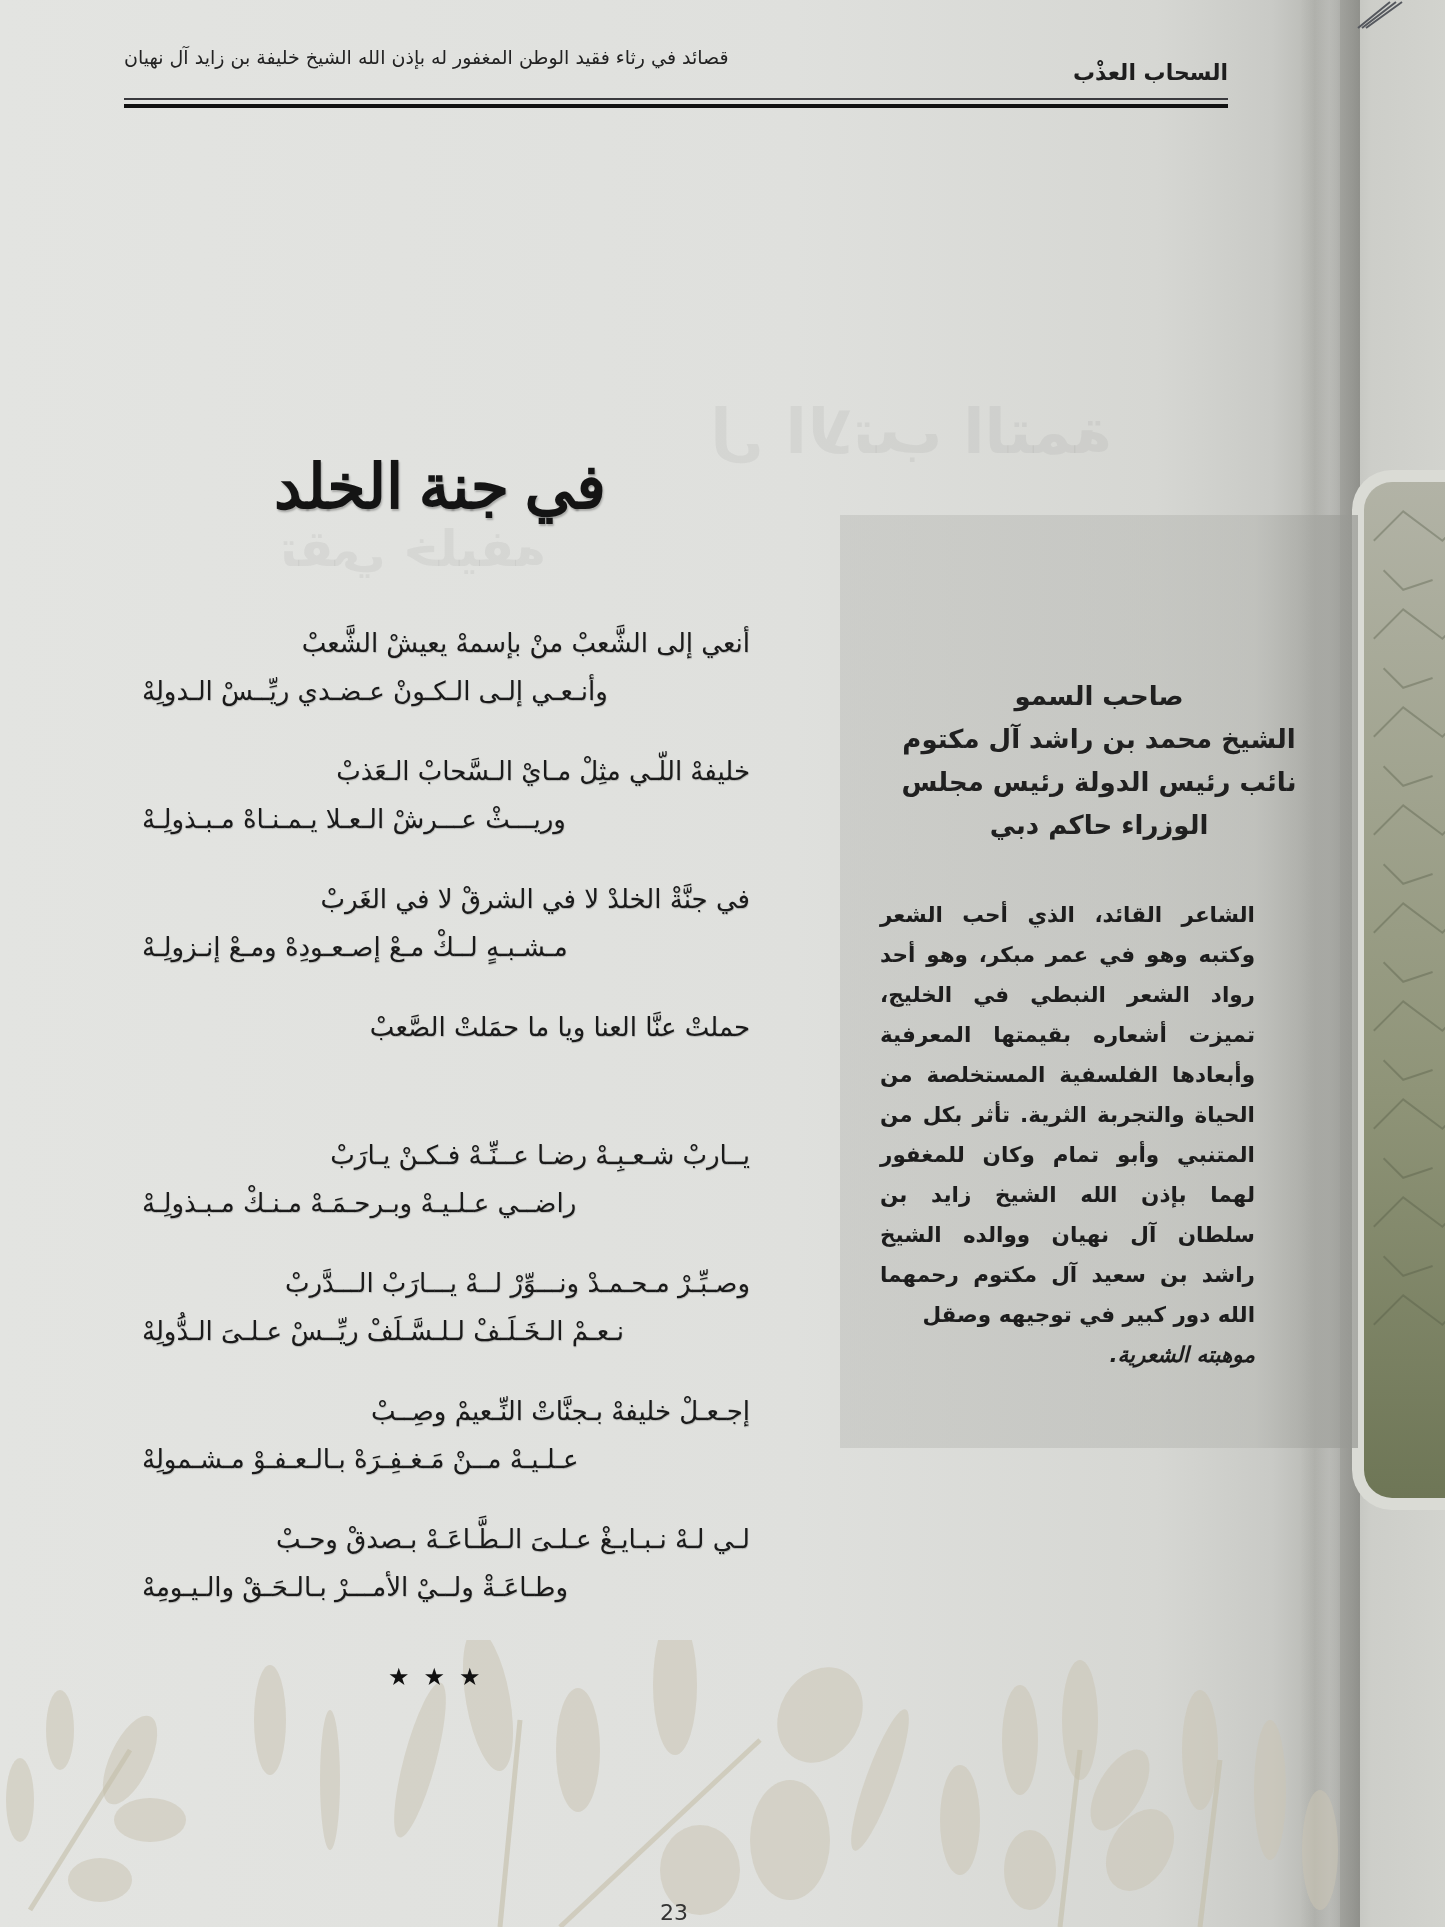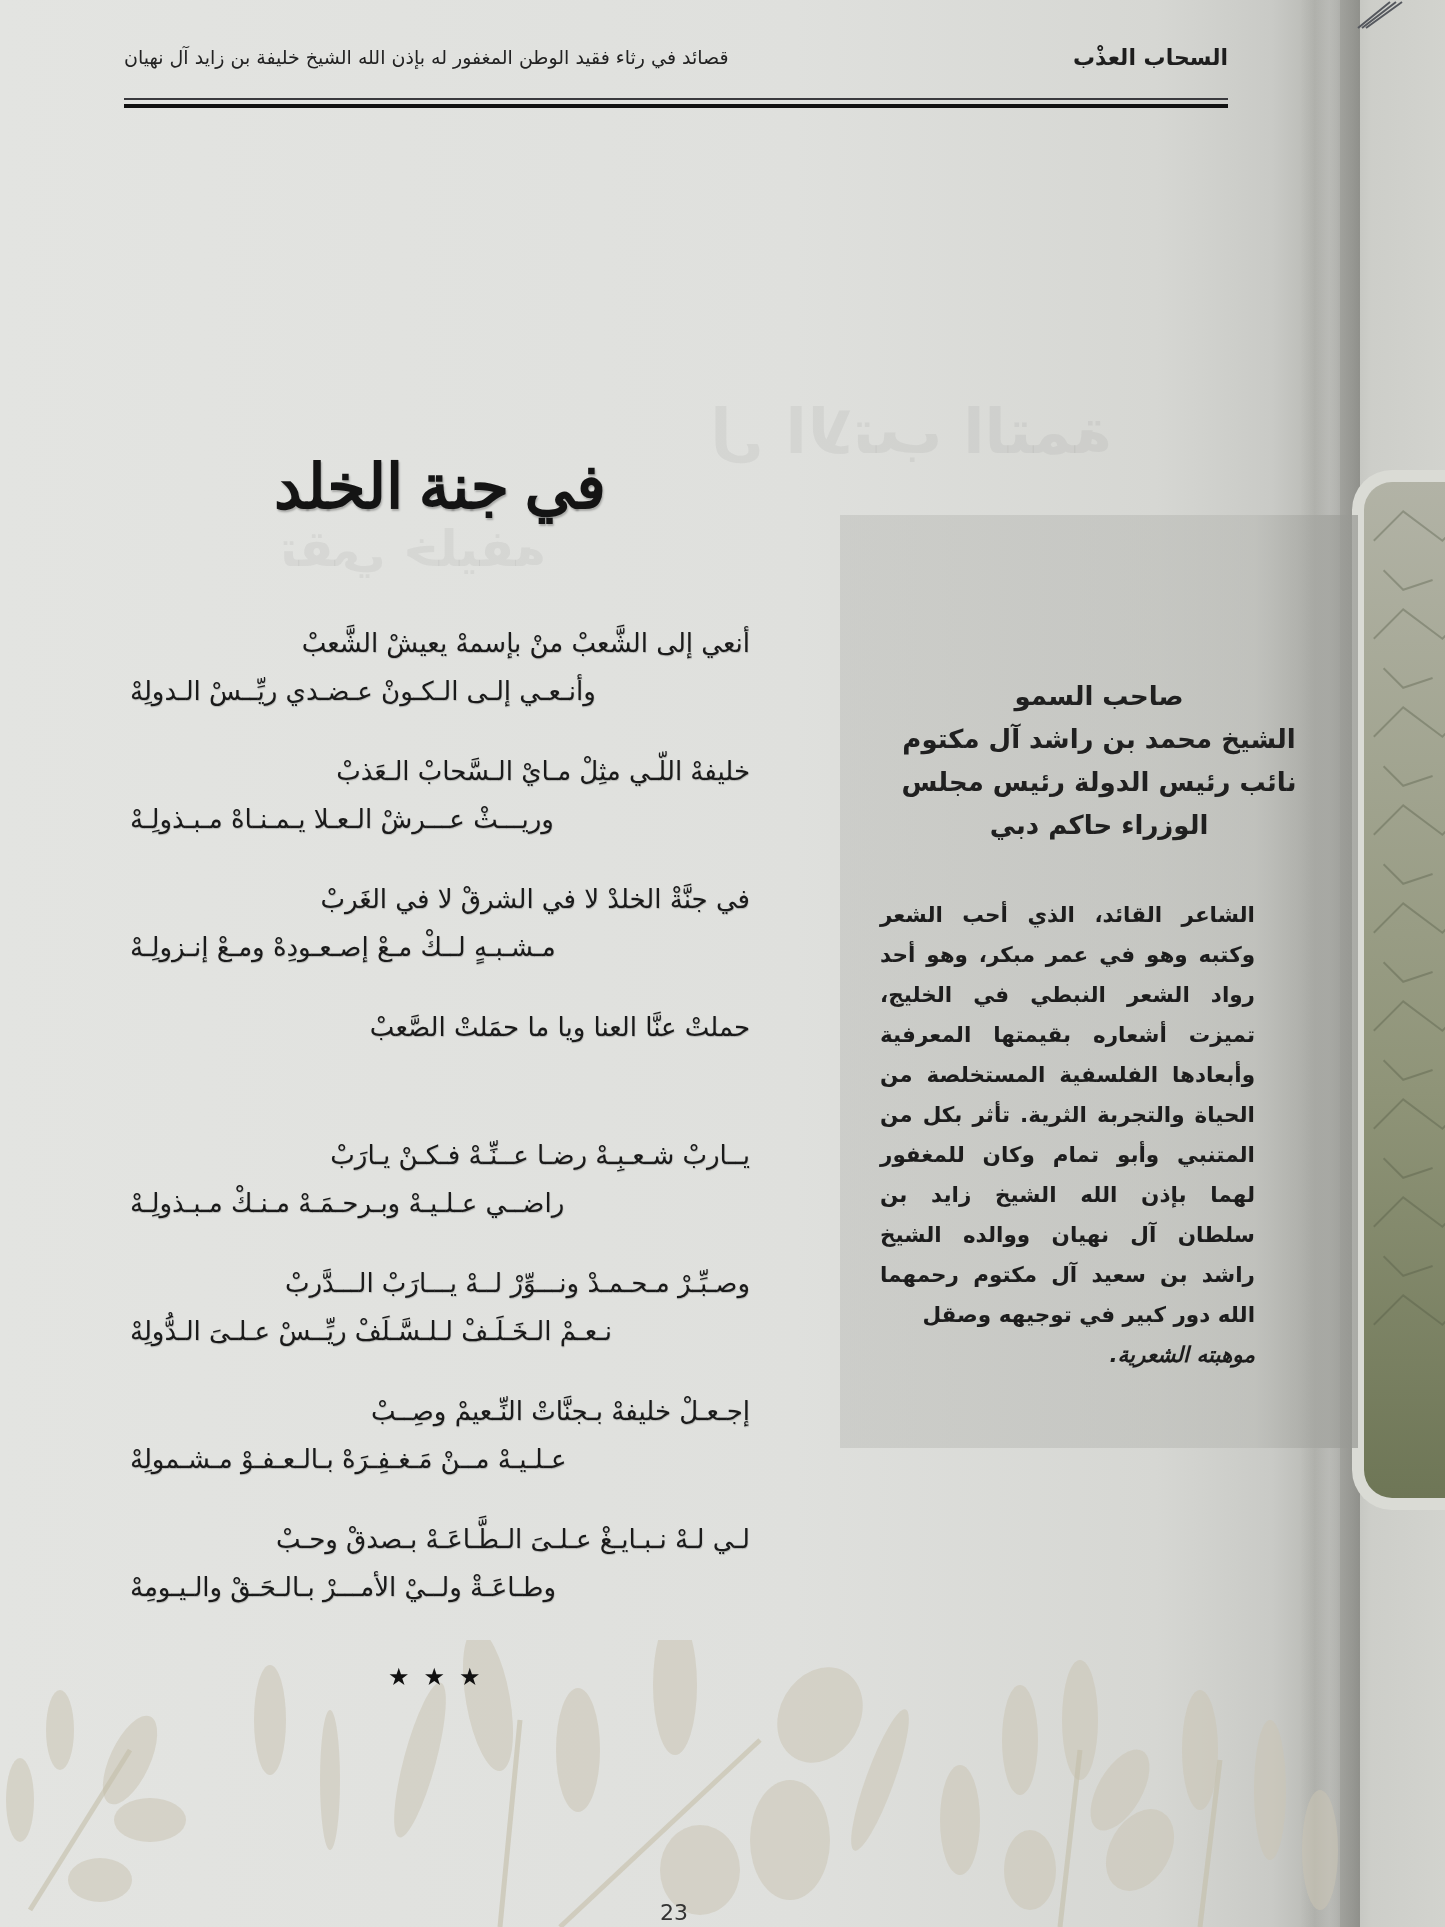--- a/index.html
+++ b/index.html
@@ -34,21 +34,21 @@
       box-sizing: border-box;
     }
     .green-pattern { position: absolute; inset: 0; opacity: 0.35; }
 
     
     .header {
       position: absolute; left: 124px; top: 40px; width: 1104px; height: 40px;
       direction: rtl;
     }
     .header-book {
-      position: absolute; right: 0; top: 5px;
+      position: absolute; right: 0; top: 20px;
       font-weight: bold; font-size: 22px; color: #1e1e1e;
     }
     .header-subtitle {
       position: absolute; left: 0; top: 6px; direction: rtl;
       font-size: 19px; color: #222;
     }
     .rule-thin {
       position: absolute; left: 124px; top: 98px; width: 1104px; height: 2px; background: #3a3a3e;
     }
     .rule-thick {
@@ -65,21 +65,21 @@
     .poem-title {
       position: absolute; left: 250px; top: 450px; width: 380px;
       direction: rtl; text-align: center;
       font-family: Liberation Serif, serif; font-weight: bold;
       font-size: 62px; color: #141414;
       text-shadow: 1px 2px 2px rgba(0,0,0,0.25);
     }
     .poem {
       position: absolute; left: 130px; top: 628px; width: 620px; direction: rtl;
     }
-    .stanza { position: relative; height: 128px; }
+    .stanza { position: relative; height: 128px; margin-left: 12px; }
     .verse {
       position: absolute; font-size: 26px; white-space: nowrap; color: #1a1a1a;
       text-shadow: 0.5px 1px 1px rgba(0,0,0,0.2);
     }
     .verse-first { right: 0; top: 0; }
     .verse-second { left: 0; top: 48px; }
 
     .stars {
       position: absolute; left: 388px; top: 1663px; font-size: 24px; letter-spacing: 14px; color: #111;
     }

